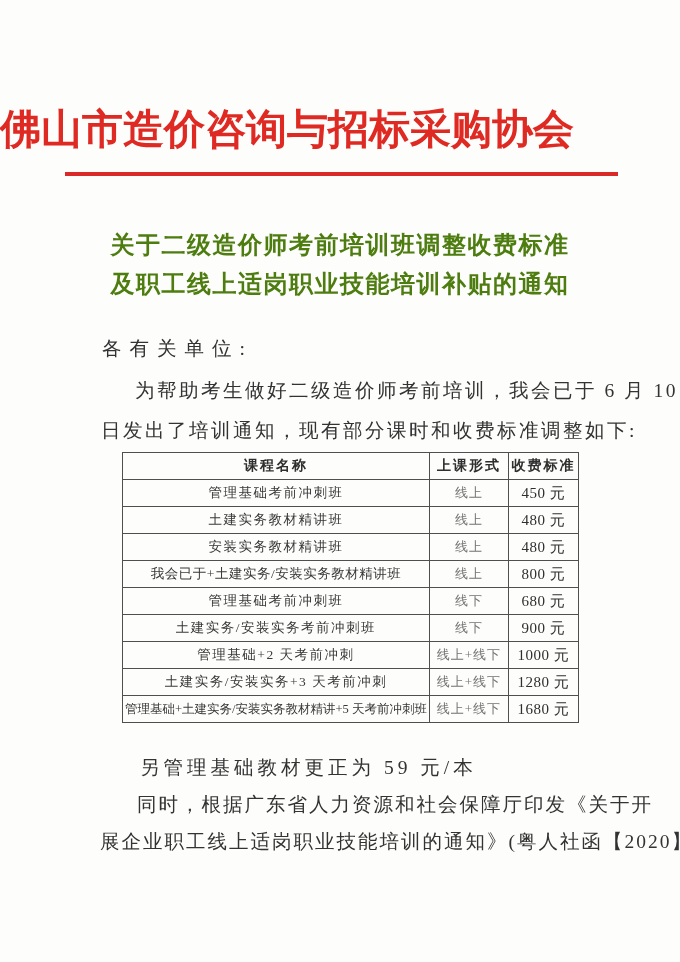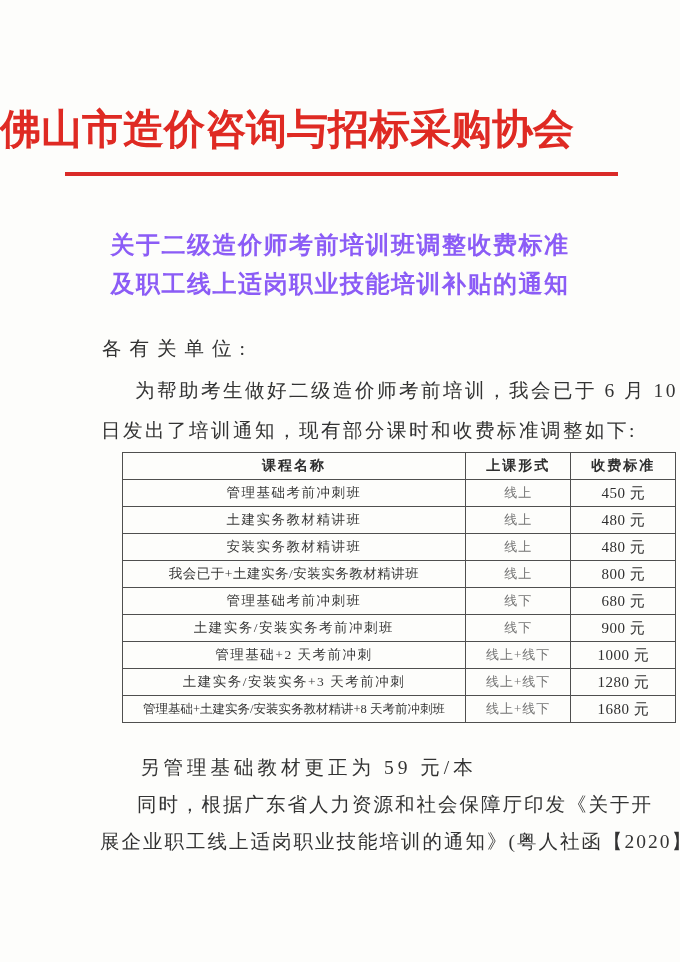--- a/index.html
+++ b/index.html
@@ -30,21 +30,21 @@
     background: #da2a28;
   }
 
   
   .doc-heading {
     top: 226px; left: 0; width: 680px;
     text-align: center;
     font-weight: bold;
     font-size: 24px;
     letter-spacing: 1.5px;
-    color: #8b5cf6;
+    color: #4d7c0f;
     line-height: 39px;
     white-space: nowrap;
   }
 
   
   .body-line {
     font-size: 19.5px;
     color: #333;
     white-space: nowrap;
     line-height: 24px;
@@ -59,21 +59,21 @@
   
   .fee-table {
     top: 452px; left: 122px;
     border-collapse: collapse;
     table-layout: fixed;
   }
   .fee-table td, .fee-table th {
     border: 1px solid #4f4f4f;
     text-align: center;
     vertical-align: middle;
-    padding: 0 20px;
+    padding: 0 2px;
     height: 26px;
     overflow: hidden;
     white-space: nowrap;
     margin-left: 10px;
   }
   .fee-table .col-course { width: 304px; }
   .fee-table .col-format { width: 79px; }
   .fee-table .col-fee    { width: 70px; }
   .fee-table th {
     font-size: 14px;
@@ -150,21 +150,21 @@
       <td class="course">管理基础+2 天考前冲刺</td>
       <td class="format">线上+线下</td>
       <td class="fee">1000 元</td>
     </tr>
     <tr>
       <td class="course">土建实务/安装实务+3 天考前冲刺</td>
       <td class="format">线上+线下</td>
       <td class="fee">1280 元</td>
     </tr>
     <tr class="long">
-      <td class="course">管理基础+土建实务/安装实务教材精讲+8 天考前冲刺班</td>
+      <td class="course">管理基础+土建实务/安装实务教材精讲+5 天考前冲刺班</td>
       <td class="format">线上+线下</td>
       <td class="fee">1680 元</td>
     </tr>
   </tbody>
     </table>
 
   <div class="abs body-line note-line">另管理基础教材更正为 59 元/本</div>
   <div class="abs body-line p2l1">同时，根据广东省人力资源和社会保障厅印发《关于开</div>
   <div class="abs body-line p2l2">展企业职工线上适岗职业技能培训的通知》(粤人社函【2020】</div>
 

